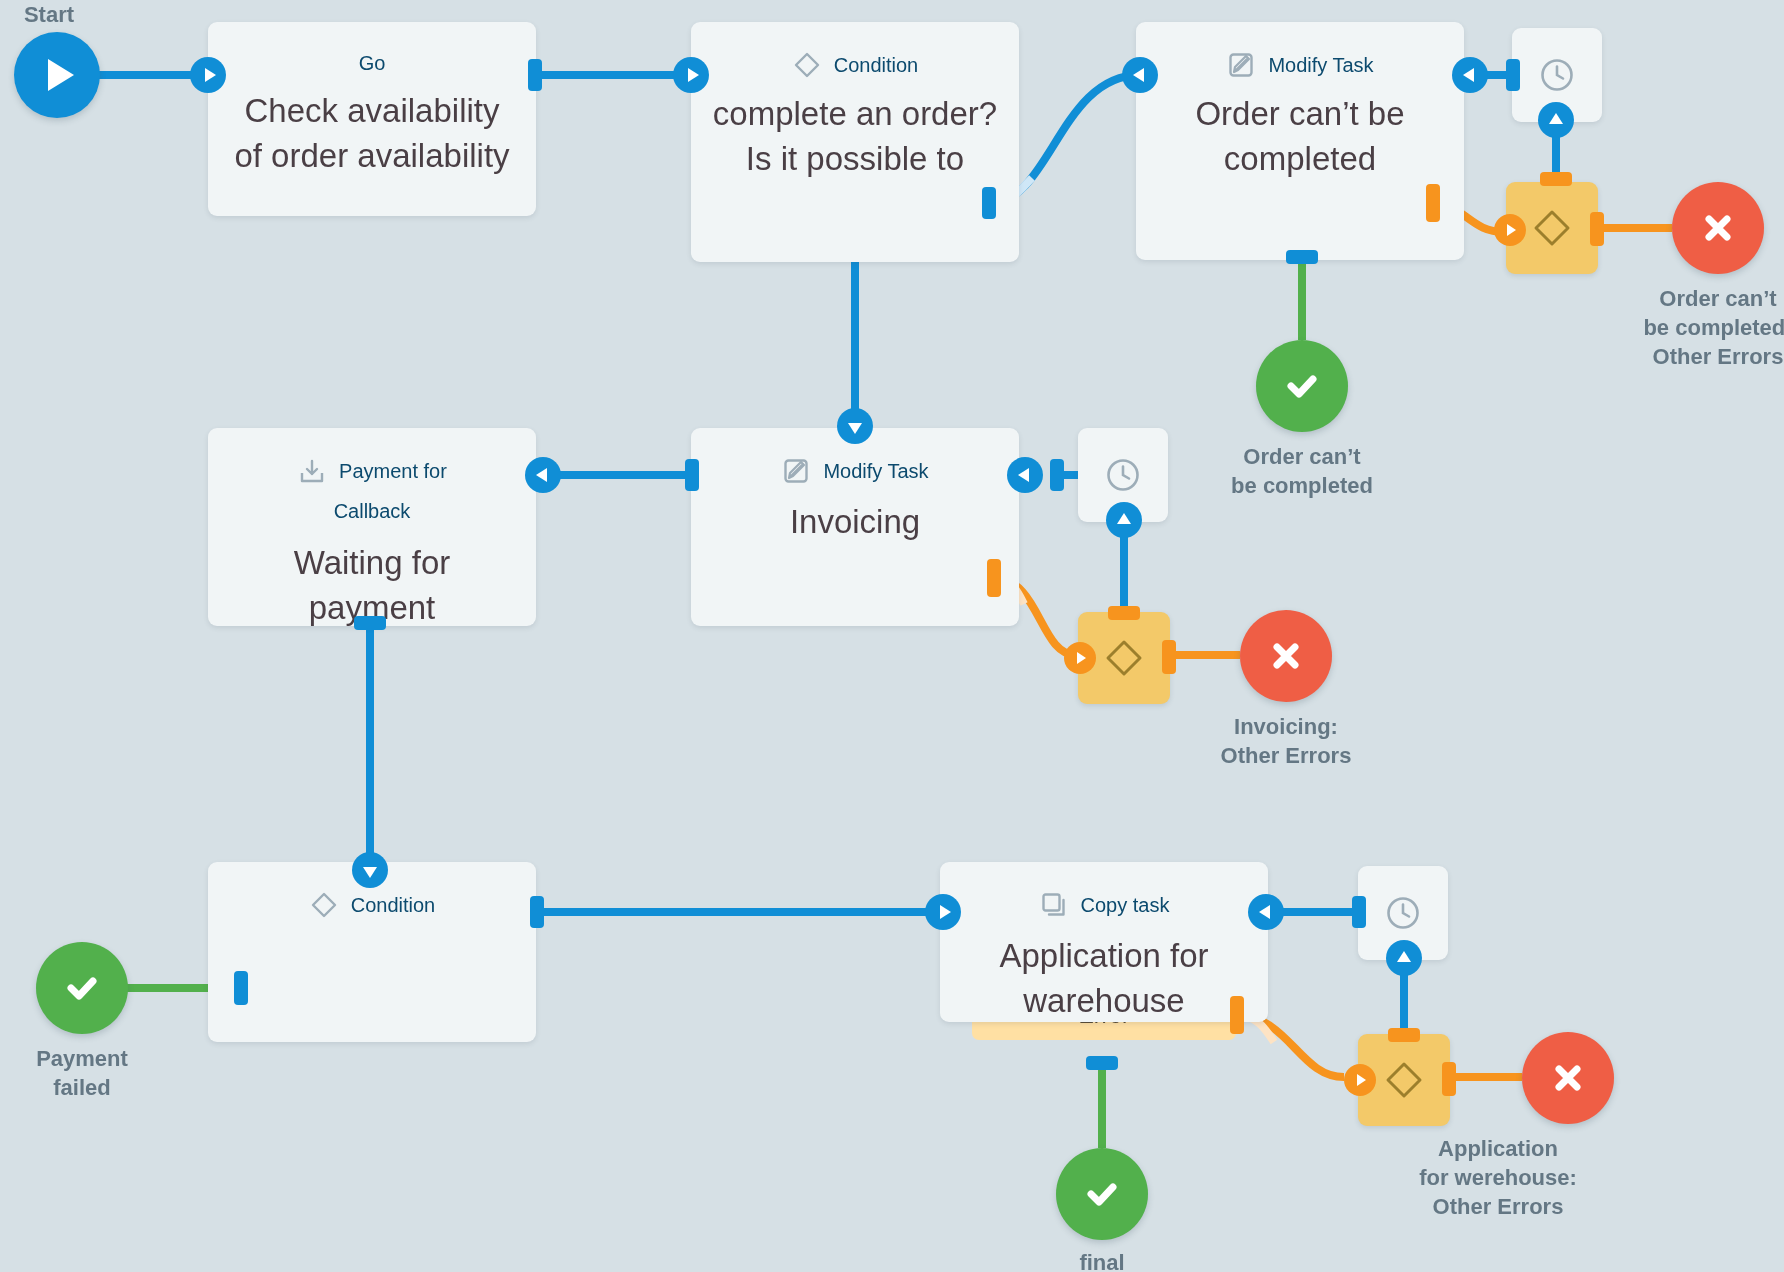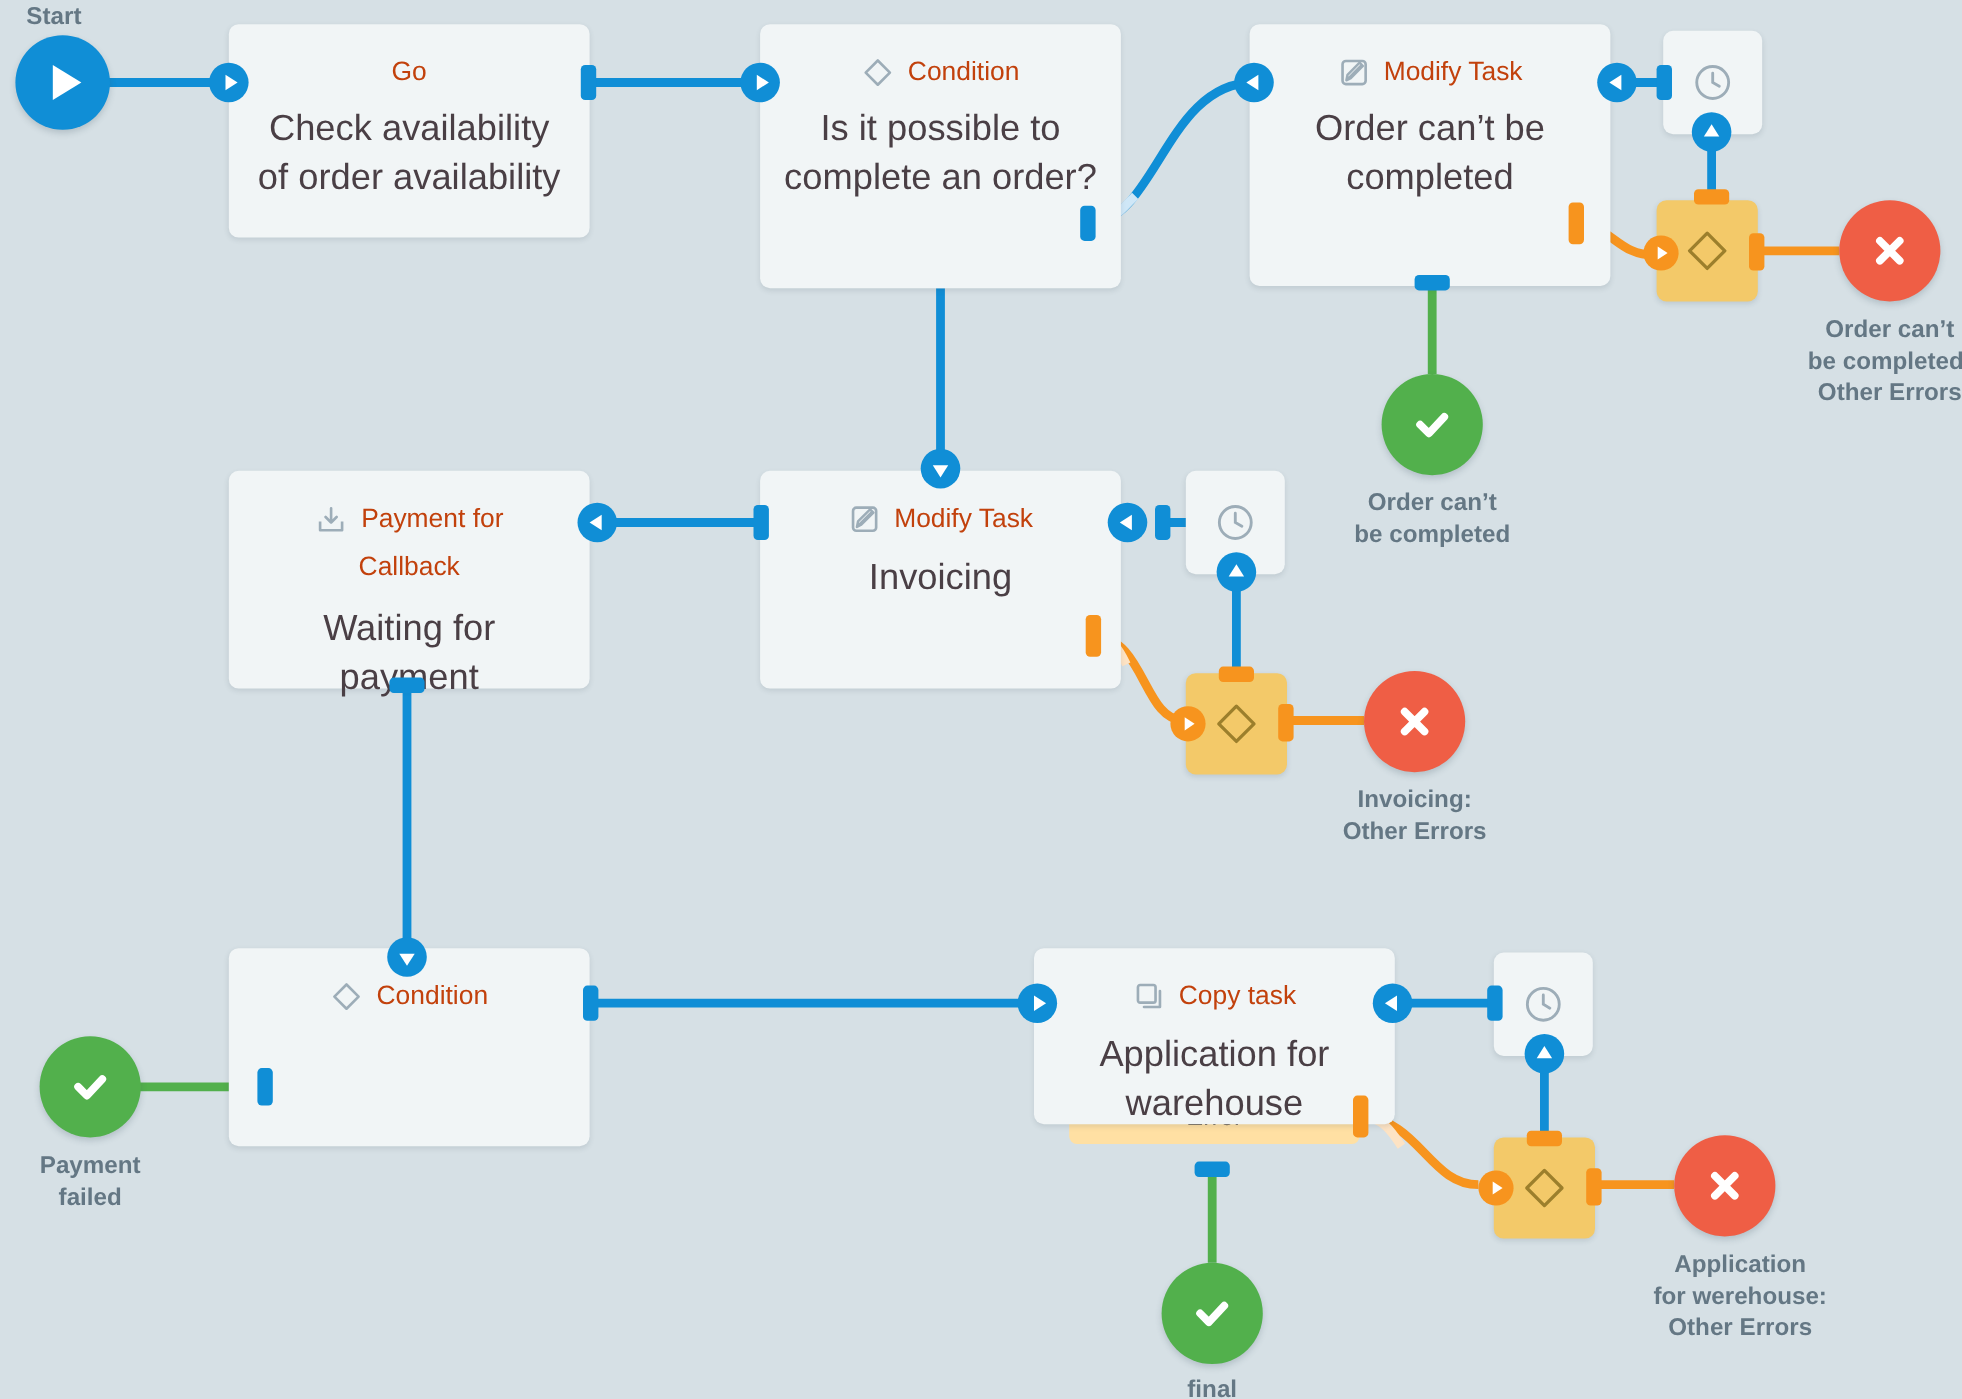--- a/index.html
+++ b/index.html
@@ -30,22 +30,22 @@
     border-radius: 9px;
     box-shadow: 0 2px 5px rgba(60,80,95,0.13);
     box-sizing: border-box;
     z-index: 5;
   }
   .card-head {
     display: flex;
     align-items: center;
     justify-content: center;
     gap: 12px;
-    color: #c2410c;
-    font-size: 24px;
+    color: #0c4a6e;
+    font-size: 20px;
     padding-top: 28px;
     line-height: 1.35;
   }
   .card-head.stacked {
     flex-direction: row;
     flex-wrap: wrap;
     max-width: 230px;
     margin: 0 auto;
   }
   .card-head .ico { flex: 0 0 auto; display: block; }
@@ -214,22 +214,22 @@
   <div class="stub blue" style="left:528px; top:59px; width:14px; height:32px;"></div>
 
   <div class="card" style="left:691px; top:22px; width:328px; height:240px;">
     <div class="card-head">
       <svg class="ico" width="30" height="30" viewBox="0 0 30 30">
         <path d="M15 4 L26 15 L15 26 L4 15 Z" fill="none" stroke="#9dadb8" stroke-width="2.4" stroke-linejoin="round"></path>
       </svg>
       <span>Condition</span>
     </div>
     <div class="card-title" style="padding-top:12px;">
+      <div>complete an order?</div>
       <div>Is it possible to</div>
-      <div>complete an order?</div>
     </div>
   </div>
   <div class="expr-box" style="left:723px; top:178px; width:258px; height:50px;">order != ok</div>
   <div class="port blue" style="left:673px; top:57px; width:36px; height:36px;">
     <span class="tri" style="border-left:11px solid #fff;border-top:7px solid transparent;border-bottom:7px solid transparent;margin-left:4px;"></span>
   </div>
   <div class="stub blue" style="left:982px; top:187px; width:14px; height:32px;"></div>
   <div class="port blue" style="left:837px; top:408px; width:36px; height:36px;">
     <span class="tri" style="border-top:11px solid #fff;border-left:7px solid transparent;border-right:7px solid transparent;margin-top:4px;"></span>
   </div>
@@ -430,21 +430,21 @@
   <div class="port orange" style="left:1344px; top:1064px; width:32px; height:32px;">
     <span class="tri" style="border-left:9px solid #fff;border-top:6px solid transparent;border-bottom:6px solid transparent;margin-left:3px;"></span>
   </div>
   <div class="stub orange" style="left:1442px; top:1062px; width:14px; height:34px;"></div>
 
   <div class="circ err" style="left:1522px; top:1032px; width:92px; height:92px;">
     <svg width="40" height="40" viewBox="0 0 40 40">
       <path d="M11 11 L29 29 M29 11 L11 29" stroke="#fff" stroke-width="7" stroke-linecap="round"></path>
     </svg>
   </div>
-  <div class="node-label" style="left:1472px; top:1134px; width:220px;">
+  <div class="node-label" style="left:1388px; top:1134px; width:220px;">
     <div>Application</div>
     <div>for werehouse:</div>
     <div>Other Errors</div>
   </div>
 
   <div class="circ ok" style="left:1056px; top:1148px; width:92px; height:92px;">
     <svg width="44" height="44" viewBox="0 0 44 44">
       <path d="M11 22 L19 30 L33 15" fill="none" stroke="#fff" stroke-width="7" stroke-linecap="round" stroke-linejoin="round"></path>
     </svg>
   </div>

